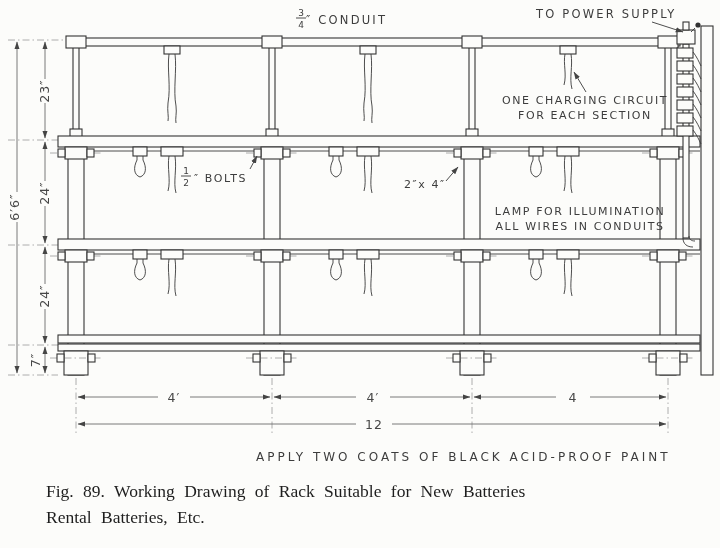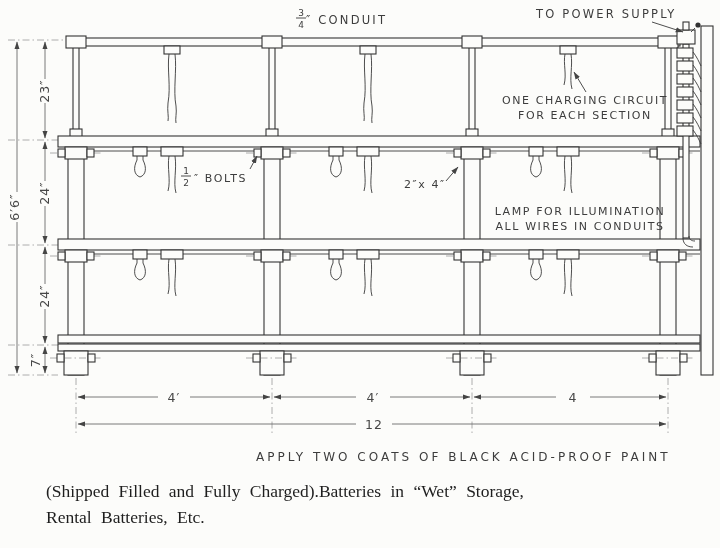--- a/index.html
+++ b/index.html
@@ -235,16 +235,16 @@
     <line x1="446" y1="181" x2="458" y2="167" class="thin" marker-end="url(#arr)"></line>
 
     <text class="hand lbl-sm" x="580" y="215" text-anchor="middle">LAMP FOR ILLUMINATION</text>
     <text class="hand lbl-sm" x="580" y="230" text-anchor="middle">ALL WIRES IN CONDUITS</text>
 
     <text class="hand paint" x="256" y="461">APPLY TWO COATS OF BLACK ACID-PROOF PAINT</text>
   </g>
 </svg>
 
 <div class="caption">
-  <div>(Shipped Filled and Fully Charged).Batteries in “Wet” Storage,</div>
+  <div>Fig. 89.  Working Drawing of Rack Suitable for New Batteries</div>
   <div>Rental Batteries, Etc.</div>
 </div>
 </div>
 
 </body></html>

